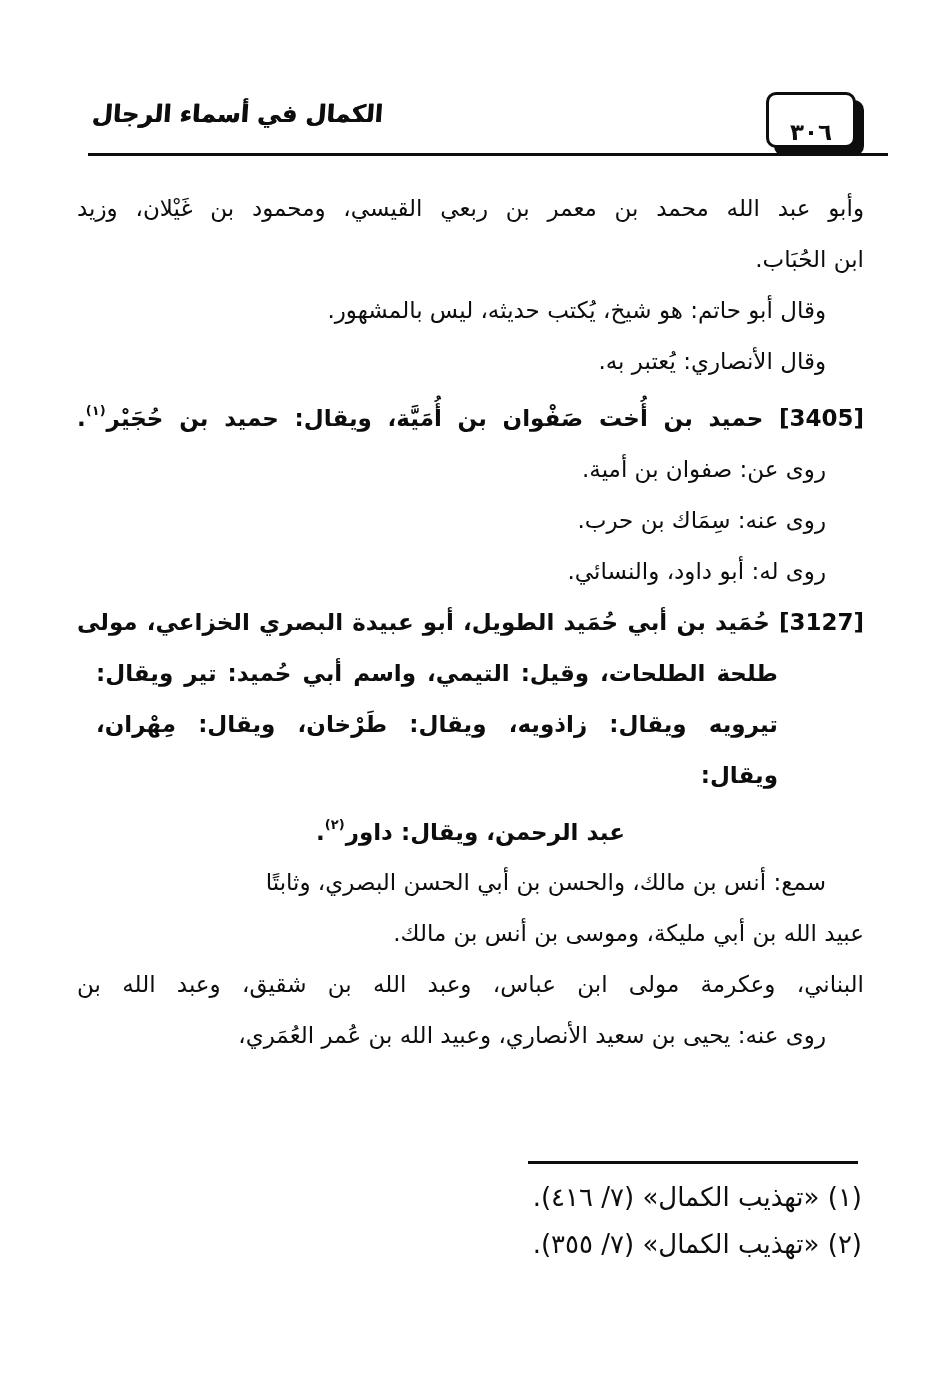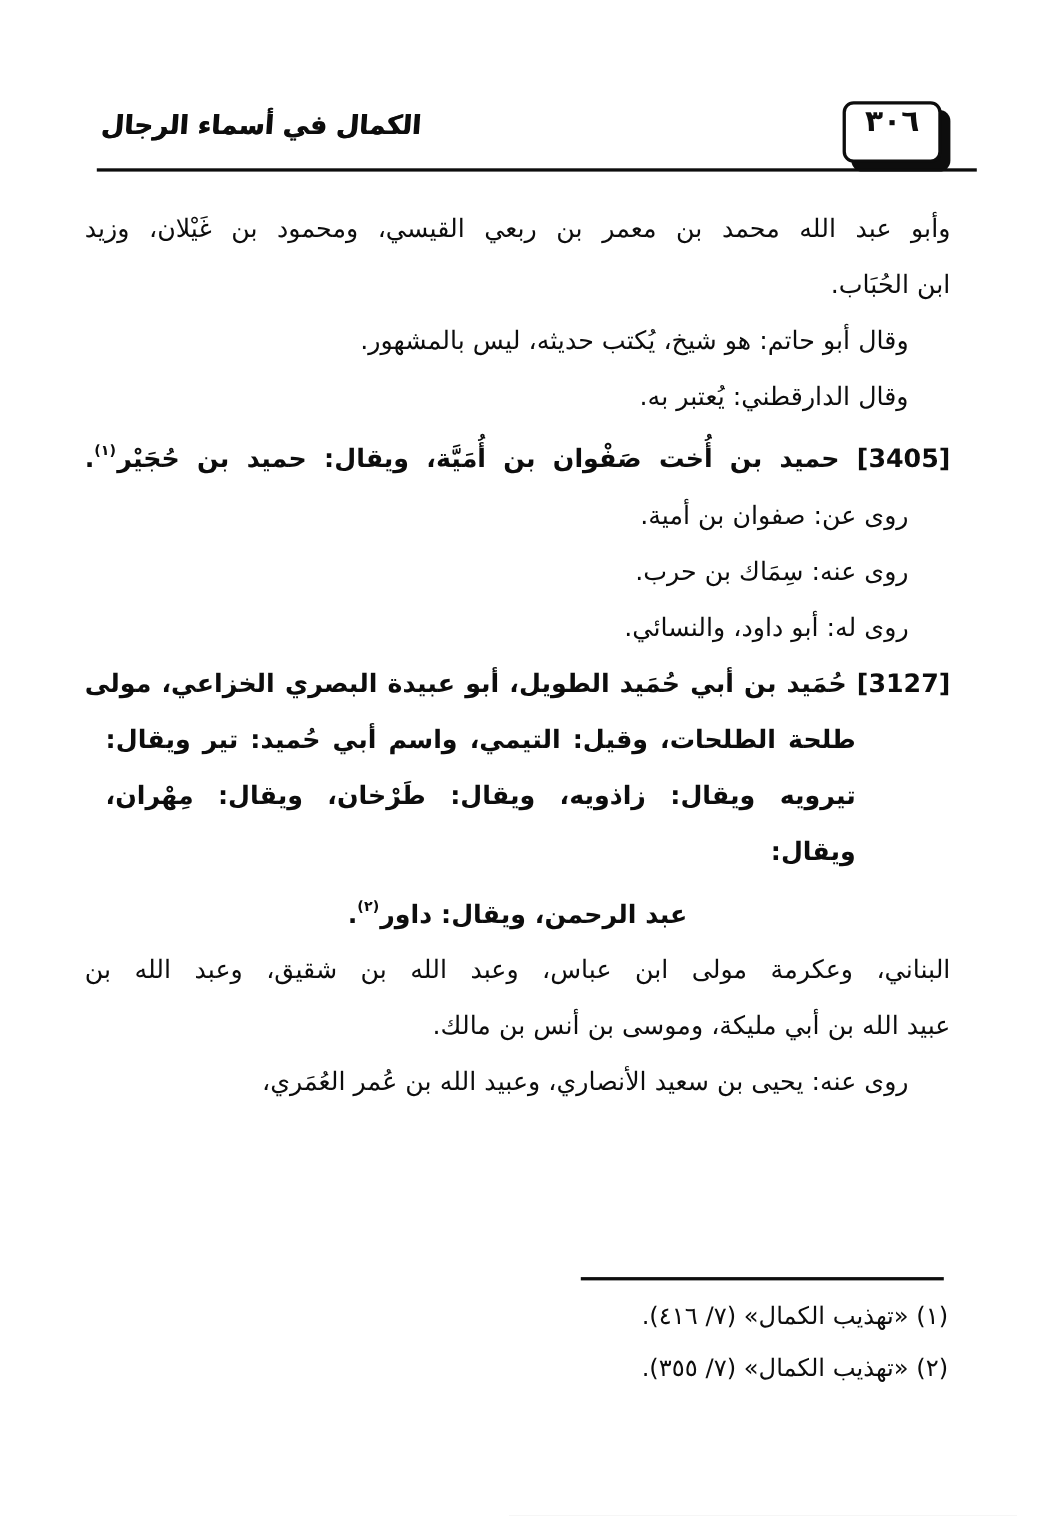--- a/index.html
+++ b/index.html
@@ -30,23 +30,23 @@
     position: absolute;
     top: 92px;
     left: 766px;
     width: 84px;
     height: 50px;
     border: 3px solid #0d0d0d;
     border-radius: 10px;
     background: #ffffff;
     box-shadow: 8px 8px 0 0 #0d0d0d;
     display: flex;
-    align-items: flex-start;
+    align-items: flex-end;
     justify-content: center;
-    font-size: 27px;
+    font-size: 23px;
     font-weight: bold;
   }
   .header-rule {
     position: absolute;
     top: 153px;
     left: 88px;
     width: 800px;
     height: 3px;
     background: #0d0d0d;
   }
@@ -91,54 +91,55 @@
   }
   .footnotes {
     position: absolute;
     top: 1174px;
     right: 84px;
     direction: rtl;
     text-align: right;
   }
   .footnote {
     margin: 0;
-    font-size: 22px;
+    font-size: 26px;
     line-height: 47px;
   }
 </style>
 </head>
 <body>
 
 <div class="page">
 
   <div class="logo">الكمال في أسماء الرجال</div>
   <div class="pagenum-box">
     <span>٣٠٦</span>
   </div>
   <div class="header-rule"></div>
 
   <div class="body-text" dir="rtl">
     <p class="line jfull">وأبو عبد الله محمد بن معمر بن ربعي القيسي، ومحمود بن غَيْلان، وزيد</p>
     <p class="line">ابن الحُبَاب.</p>
     <p class="line ind">وقال أبو حاتم: هو شيخ، يُكتب حديثه، ليس بالمشهور.</p>
-    <p class="line ind">وقال الدارقطني: يُعتبر به.</p>
+    <p class="line ind">وقال الأنصاري: يُعتبر به.</p>
     <p class="line entry jfull">
       <span>[3405] حميد بن أُخت صَفْوان بن أُمَيَّة، ويقال: حميد بن حُجَيْر</span><sup class="fnref">(١)</sup><span>.</span>
     </p>
     <p class="line ind">روى عن: صفوان بن أمية.</p>
     <p class="line ind">روى عنه: سِمَاك بن حرب.</p>
     <p class="line ind">روى له: أبو داود، والنسائي.</p>
     <p class="line entry jfull">[3127] حُمَيد بن أبي حُمَيد الطويل، أبو عبيدة البصري الخزاعي، مولى</p>
     <p class="line entry cont jfull">طلحة الطلحات، وقيل: التيمي، واسم أبي حُميد: تير ويقال:</p>
     <p class="line entry cont jfull">تيرويه ويقال: زاذويه، ويقال: طَرْخان، ويقال: مِهْران، ويقال:</p>
     <p class="line entry center">
       <span>عبد الرحمن، ويقال: داور</span><sup class="fnref">(٢)</sup><span>.</span>
     </p>
+    <p class="line ind">سمع: أنس بن مالك، والحسن بن أبي الحسن البصري، وثابتًا</p>
+    <p class="line">عبيد الله بن أبي مليكة، وموسى بن أنس بن مالك.</p>
     <p class="line jfull">البناني، وعكرمة مولى ابن عباس، وعبد الله بن شقيق، وعبد الله بن</p>
-    <p class="line">عبيد الله بن أبي مليكة، وموسى بن أنس بن مالك.</p>
     <p class="line ind">روى عنه: يحيى بن سعيد الأنصاري، وعبيد الله بن عُمر العُمَري،</p>
   </div>
 
   <div class="footnote-sep"></div>
   <div class="footnotes" dir="rtl">
     <p class="footnote">(١) «تهذيب الكمال» (٧/ ٤١٦).</p>
     <p class="footnote">(٢) «تهذيب الكمال» (٧/ ٣٥٥).</p>
   </div>
 
 </div>

